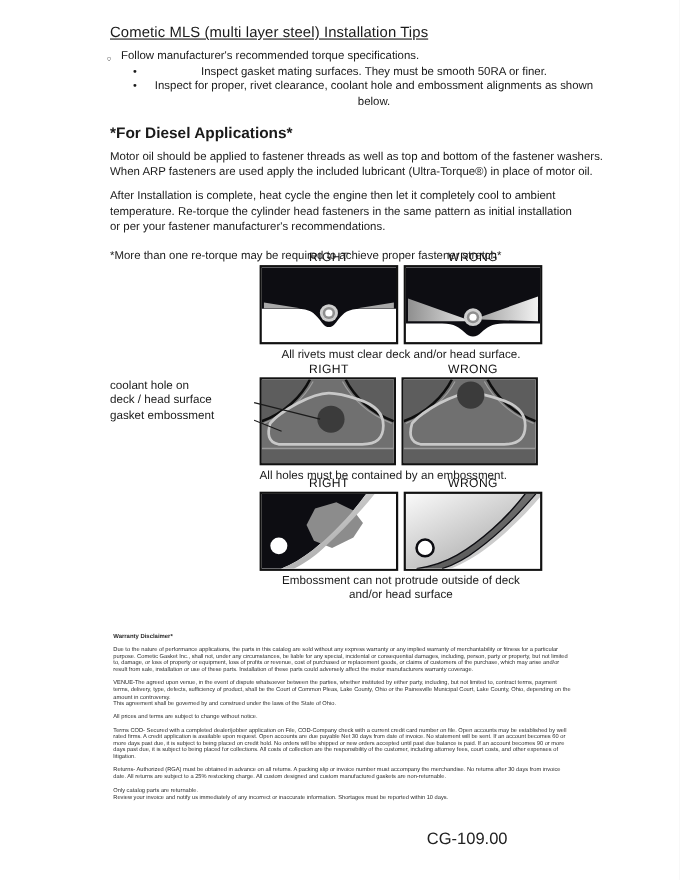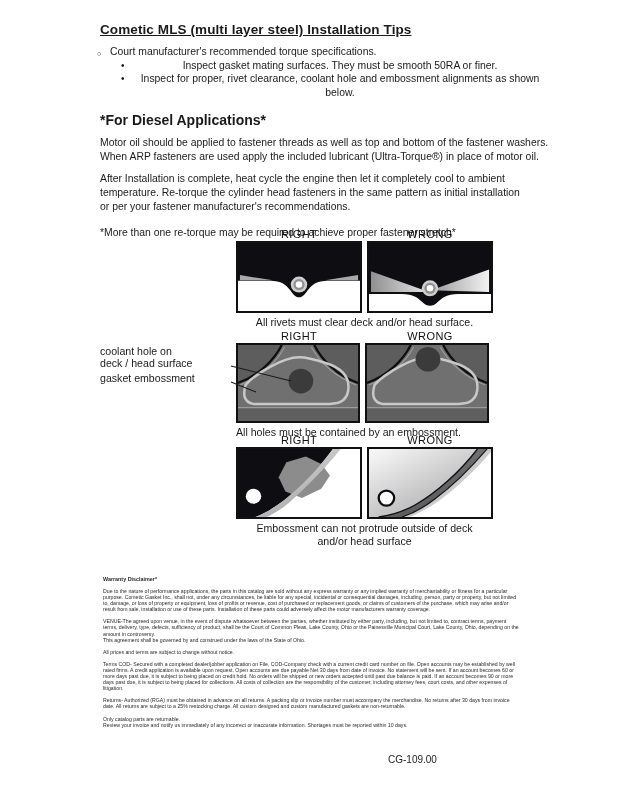--- a/index.html
+++ b/index.html
@@ -4,21 +4,21 @@
 <style>
   html,body { margin:0; padding:0; background:#e9e9e9; }
   .page {
     position:relative; width:618px; height:800px; margin:0 auto;
     background:#ffffff; overflow:hidden;
     font-family:"Liberation Sans", sans-serif; color:#1a1a1a;
   }
   
   .content { position:absolute; left:100px; top:22px; width:450px; }
   .doc-title {
-    font-size:13.5px; font-weight:bold; text-decoration:underline;
+    font-size:13.5px; font-weight:normal; text-decoration:underline;
     margin:0 0 8px 0; letter-spacing:0.1px;
   }
   .bullets { list-style:none; margin:0; padding:0; font-size:10.4px; line-height:13.6px; }
   .bullets li { position:relative; padding-left:10px; }
   .bullets li.lvl1::before {
     content:"○"; position:absolute; left:-3px; top:2px; font-size:7px; color:#1a1a1a;
   }
   .bullets li.lvl2 { padding-left:30px;text-align:center; }
   .bullets li.lvl2::before {
     content:"•"; position:absolute; left:21px; top:0; font-size:10px; color:#1a1a1a;
@@ -55,31 +55,31 @@
   .connector-svg {
     position:absolute; left:-136px; top:0; width:262px; height:100px;
     pointer-events:none;
   }
 
   
   .disclaimer { position:absolute; left:103px; top:576px; width:417px; color:#2a2a2a; }
   .disclaimer-heading { font-size:5.4px; font-weight:bold; margin:0 0 6px 0; }
   .disclaimer p { font-size:5.2px; line-height:6.1px; margin:0 0 6px 0; white-space:pre-line; }
 
-  .footer-code { position:absolute; left:388px; top:754px; font-size:10px; color:#222; }
+  .footer-code { position:absolute; left:388px; top:754px; font-size:15px; color:#222; }
 </style>
 </head>
 <body>
 
 <div class="page">
 
   <div class="content">
     <h1 class="doc-title">Cometic MLS (multi layer steel) Installation Tips</h1>
     <ul class="bullets">
-      <li class="lvl1">Court manufacturer's recommended torque specifications.</li>
+      <li class="lvl1">Follow manufacturer's recommended torque specifications.</li>
       <li class="lvl2">Inspect gasket mating surfaces.  They must be smooth 50RA or finer.</li>
       <li class="lvl2">Inspect for proper, rivet clearance, coolant hole and embossment alignments as shown below.</li>
     </ul>
     <h2 class="diesel-heading">*For Diesel Applications*</h2>
     <p class="para">Motor oil should be applied to fastener threads as well as top and bottom of the fastener washers.
 When ARP fasteners are used apply the included lubricant (Ultra-Torque®) in place of motor oil.</p>
     <p class="para">After Installation is complete, heat cycle the engine then let it completely cool to ambient
 temperature. Re-torque the cylinder head fasteners in the same pattern as initial installation
 or per your fastener manufacturer's recommendations.</p>
     <p class="note">*More than one re-torque may be required to achieve proper fastener stretch*</p>

